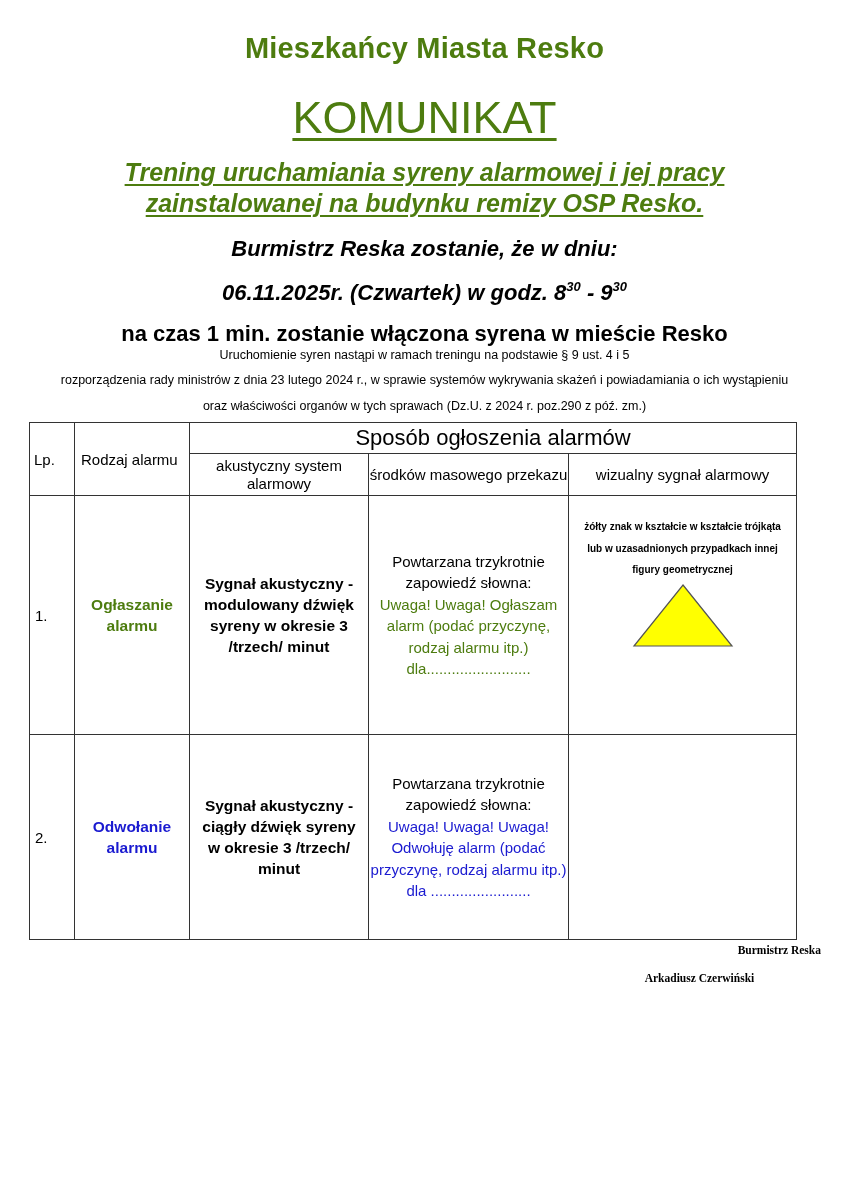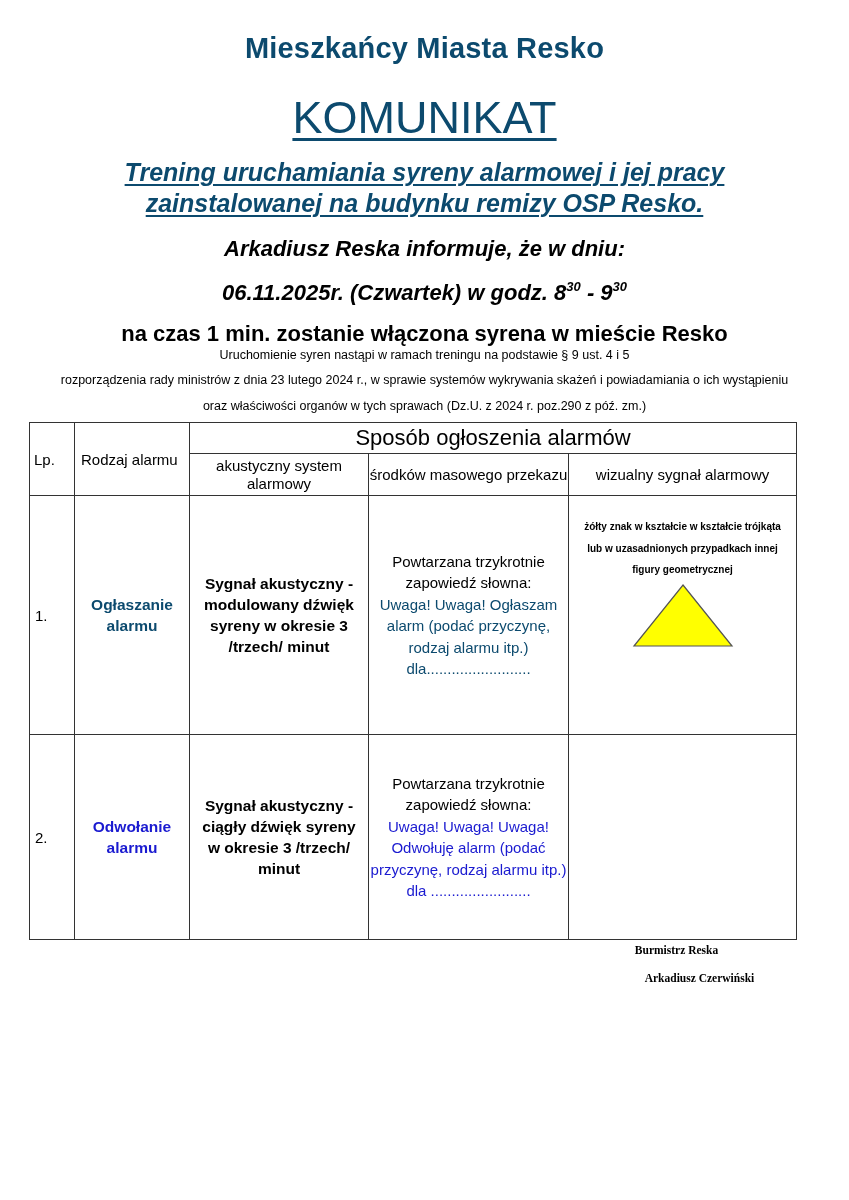--- a/index.html
+++ b/index.html
@@ -1,18 +1,18 @@
 <!DOCTYPE html>
 <html><head>
 <meta charset="utf-8">
 <style>
   html, body { margin: 0; padding: 0; background: #ffffff; }
   body { width: 849px; height: 1200px; position: relative; overflow: hidden; font-family: "Liberation Sans", sans-serif; color: #000; }
   .abs { position: absolute; left: 0; width: 849px; text-align: center; }
-  .red { color: #0c4a6e; }
+  .red { color: #4d7c0f; }
   .blue { color: #1a1ad0; }
   #title1 { top: 32px; font-size: 29px; font-weight: bold; letter-spacing: 0.2px; }
   #title2 { top: 92px; font-size: 45px; font-weight: normal; text-decoration: underline; text-decoration-thickness: 3px; text-underline-offset: 5px; }
   #subtitle { top: 157px; font-size: 25px; font-weight: bold; font-style: italic; line-height: 31px; text-decoration: underline; text-decoration-thickness: 2px; text-underline-offset: 3px; }
   #info1 { top: 236px; font-size: 22px; font-weight: bold; font-style: italic; }
   #info2 { top: 280px; font-size: 22px; font-weight: bold; font-style: italic; }
   #info2 sup { font-size: 13px; vertical-align: 9px; line-height: 0; }
   #info3 { top: 321px; font-size: 22px; font-weight: bold; }
   .legal { font-family: Liberation Sans, sans-serif; font-size: 12.5px; }
   #legal1 { top: 348px; }
@@ -29,34 +29,34 @@
   .cell-lp { text-align: left; padding-left: 5px !important; font-size: 15px; }
   .cell-type { text-align: center; font-size: 15.5px; font-weight: bold; line-height: 21px; }
   .cell-acoustic { text-align: center; font-size: 15.5px; font-weight: bold; line-height: 21px; padding: 0 8px !important; }
   .cell-media { text-align: center; font-size: 15px; font-weight: normal; line-height: 21.5px; }
   .cell-visual { text-align: center; font-size: 10px; font-weight: bold; line-height: 21.5px; vertical-align: top !important; padding-top: 20px !important; }
   .tri { display: block; margin: 2px auto 0 auto; }
   #row1 td { height: 218px; }
   #row2 td { height: 184px; }
 
   .sign { position: absolute; left: 560px; width: 289px; text-align: center; font-family: "Liberation Serif", serif; font-weight: bold; font-size: 11.5px; }
-  #sign1 { top: 944px; left: 532px; }
+  #sign1 { top: 944px; left: 532px; text-align: right; }
   #sign2 { top: 972px; left: 555px; }
 </style>
 </head>
 <body>
 
 <div class="abs red" id="title1">Mieszkańcy Miasta Resko</div>
 <div class="abs red" id="title2">KOMUNIKAT</div>
 <div class="abs red" id="subtitle">
   <span>Trening uruchamiania syreny alarmowej i jej pracy</span><br>
   <span>zainstalowanej na budynku remizy OSP Resko.</span>
 </div>
 
-<div class="abs" id="info1">Arkadiusz Reska informuje, że w dniu:</div>
+<div class="abs" id="info1">Burmistrz Reska zostanie, że w dniu:</div>
 <div class="abs" id="info2"><span>06.11.2025r. (Czwartek) w godz. </span><span>8</span><sup>30</sup><span> - </span><span>9</span><sup>30</sup></div>
 <div class="abs" id="info3">na czas 1 min. zostanie włączona syrena w mieście Resko</div>
 
 <div class="abs legal" id="legal1">Uruchomienie syren nastąpi w ramach treningu na podstawie § 9 ust. 4 i 5</div>
 <div class="abs legal" id="legal2">rozporządzenia rady ministrów z dnia 23 lutego 2024 r., w sprawie systemów wykrywania skażeń i powiadamiania o ich wystąpieniu</div>
 <div class="abs legal" id="legal3">oraz właściwości organów w tych sprawach (Dz.U. z 2024 r. poz.290 z póź. zm.)</div>
 
 <table id="alarm-table">
   <colgroup>
     <col style="width:45px">

